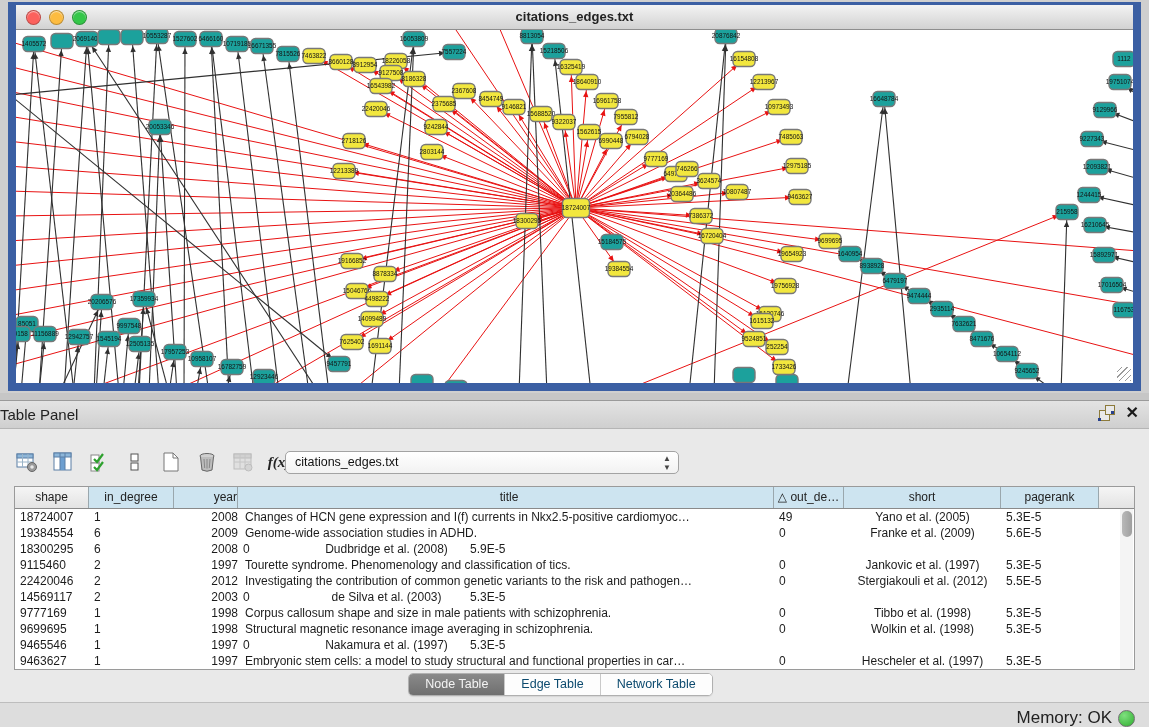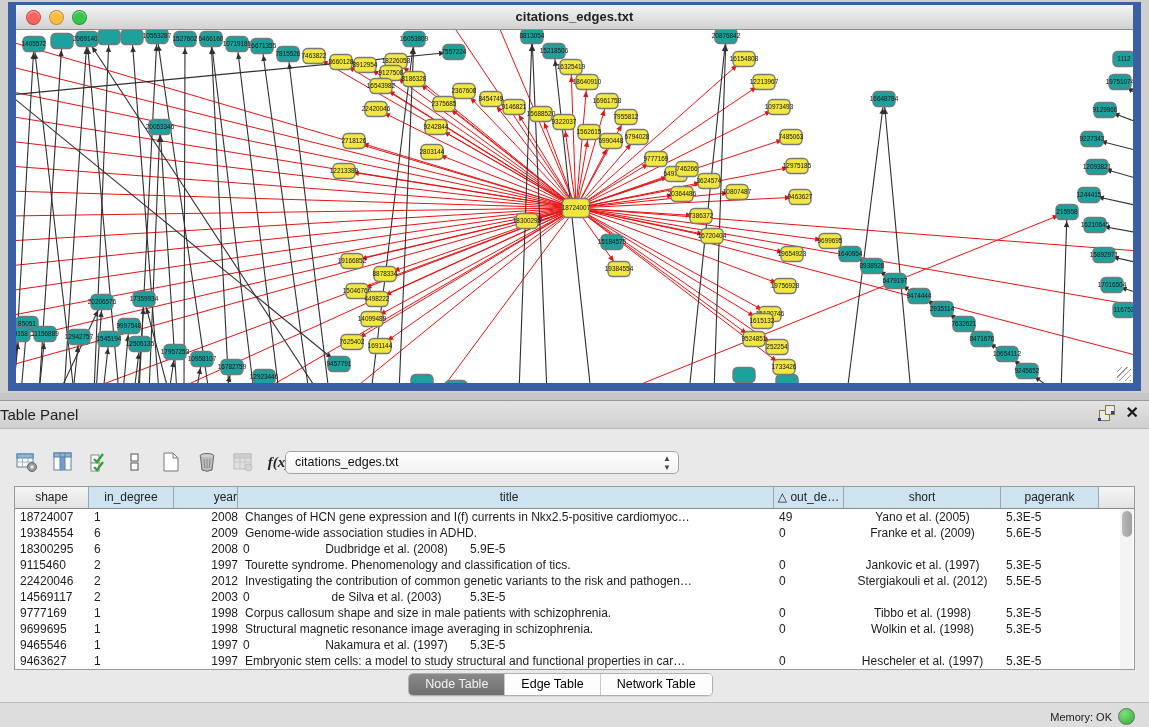--- a/index.html
+++ b/index.html
@@ -55,28 +55,28 @@
   .c0{width:74px}.c1{width:85px}.c2{width:64px;text-align:right;padding-left:0}
   .c3{width:536px;padding-left:7px}.c4{width:70px}
   .c5{width:157px;text-align:center;padding-left:0}.c6{width:98px}
   .vscroll{position:absolute;right:1px;top:22px;width:13px;height:160px;background:#f4f4f4;}
   .vthumb{position:absolute;left:1.5px;top:2px;width:10px;height:26px;border-radius:5px;
     background:linear-gradient(90deg,#b9b9b9,#9f9f9f);}
   
   .tabbar{position:absolute;left:0;top:272px;width:1121px;display:flex;justify-content:center;}
   .seg{display:flex;border:1px solid #b0b0b0;border-radius:5px;overflow:hidden;background:#fdfdfd;
     box-shadow:0 1px 1px rgba(0,0,0,.08);}
-  .seg .tab{font-size:12.5px;padding:0 16px;height:21px;line-height:21px;color:#000000;background:#fdfdfd;}
+  .seg .tab{font-size:12.5px;padding:0 16px;height:21px;line-height:21px;color:#0c4a6e;background:#fdfdfd;}
   .seg .tab.sel{background:linear-gradient(#8a8a8a,#6f6f6f);color:#f4f4f4;}
   .seg .tab + .tab{border-left:1px solid #c9c9c9;}
   
   .statusbar{position:absolute;left:0;top:301px;width:1149px;height:26px;background:#ddd;
     border-top:1px solid #bdbdbd;}
   .mem{position:absolute;right:14px;top:5px;display:flex;align-items:center;gap:6px;
-    font-size:11px;color:#222;}
+    font-size:17px;color:#222;}
   .memdot{width:15px;height:15px;border-radius:50%;background:radial-gradient(circle at 35% 30%,#7fe07f,#2fae2f);
     border:1px solid #6e6e6e;}
 </style>
 </head>
 <body>
 
 <div class="graph-window">
   <div class="titlebar">
     <div class="traffic">
       <div class="tl close"></div>

